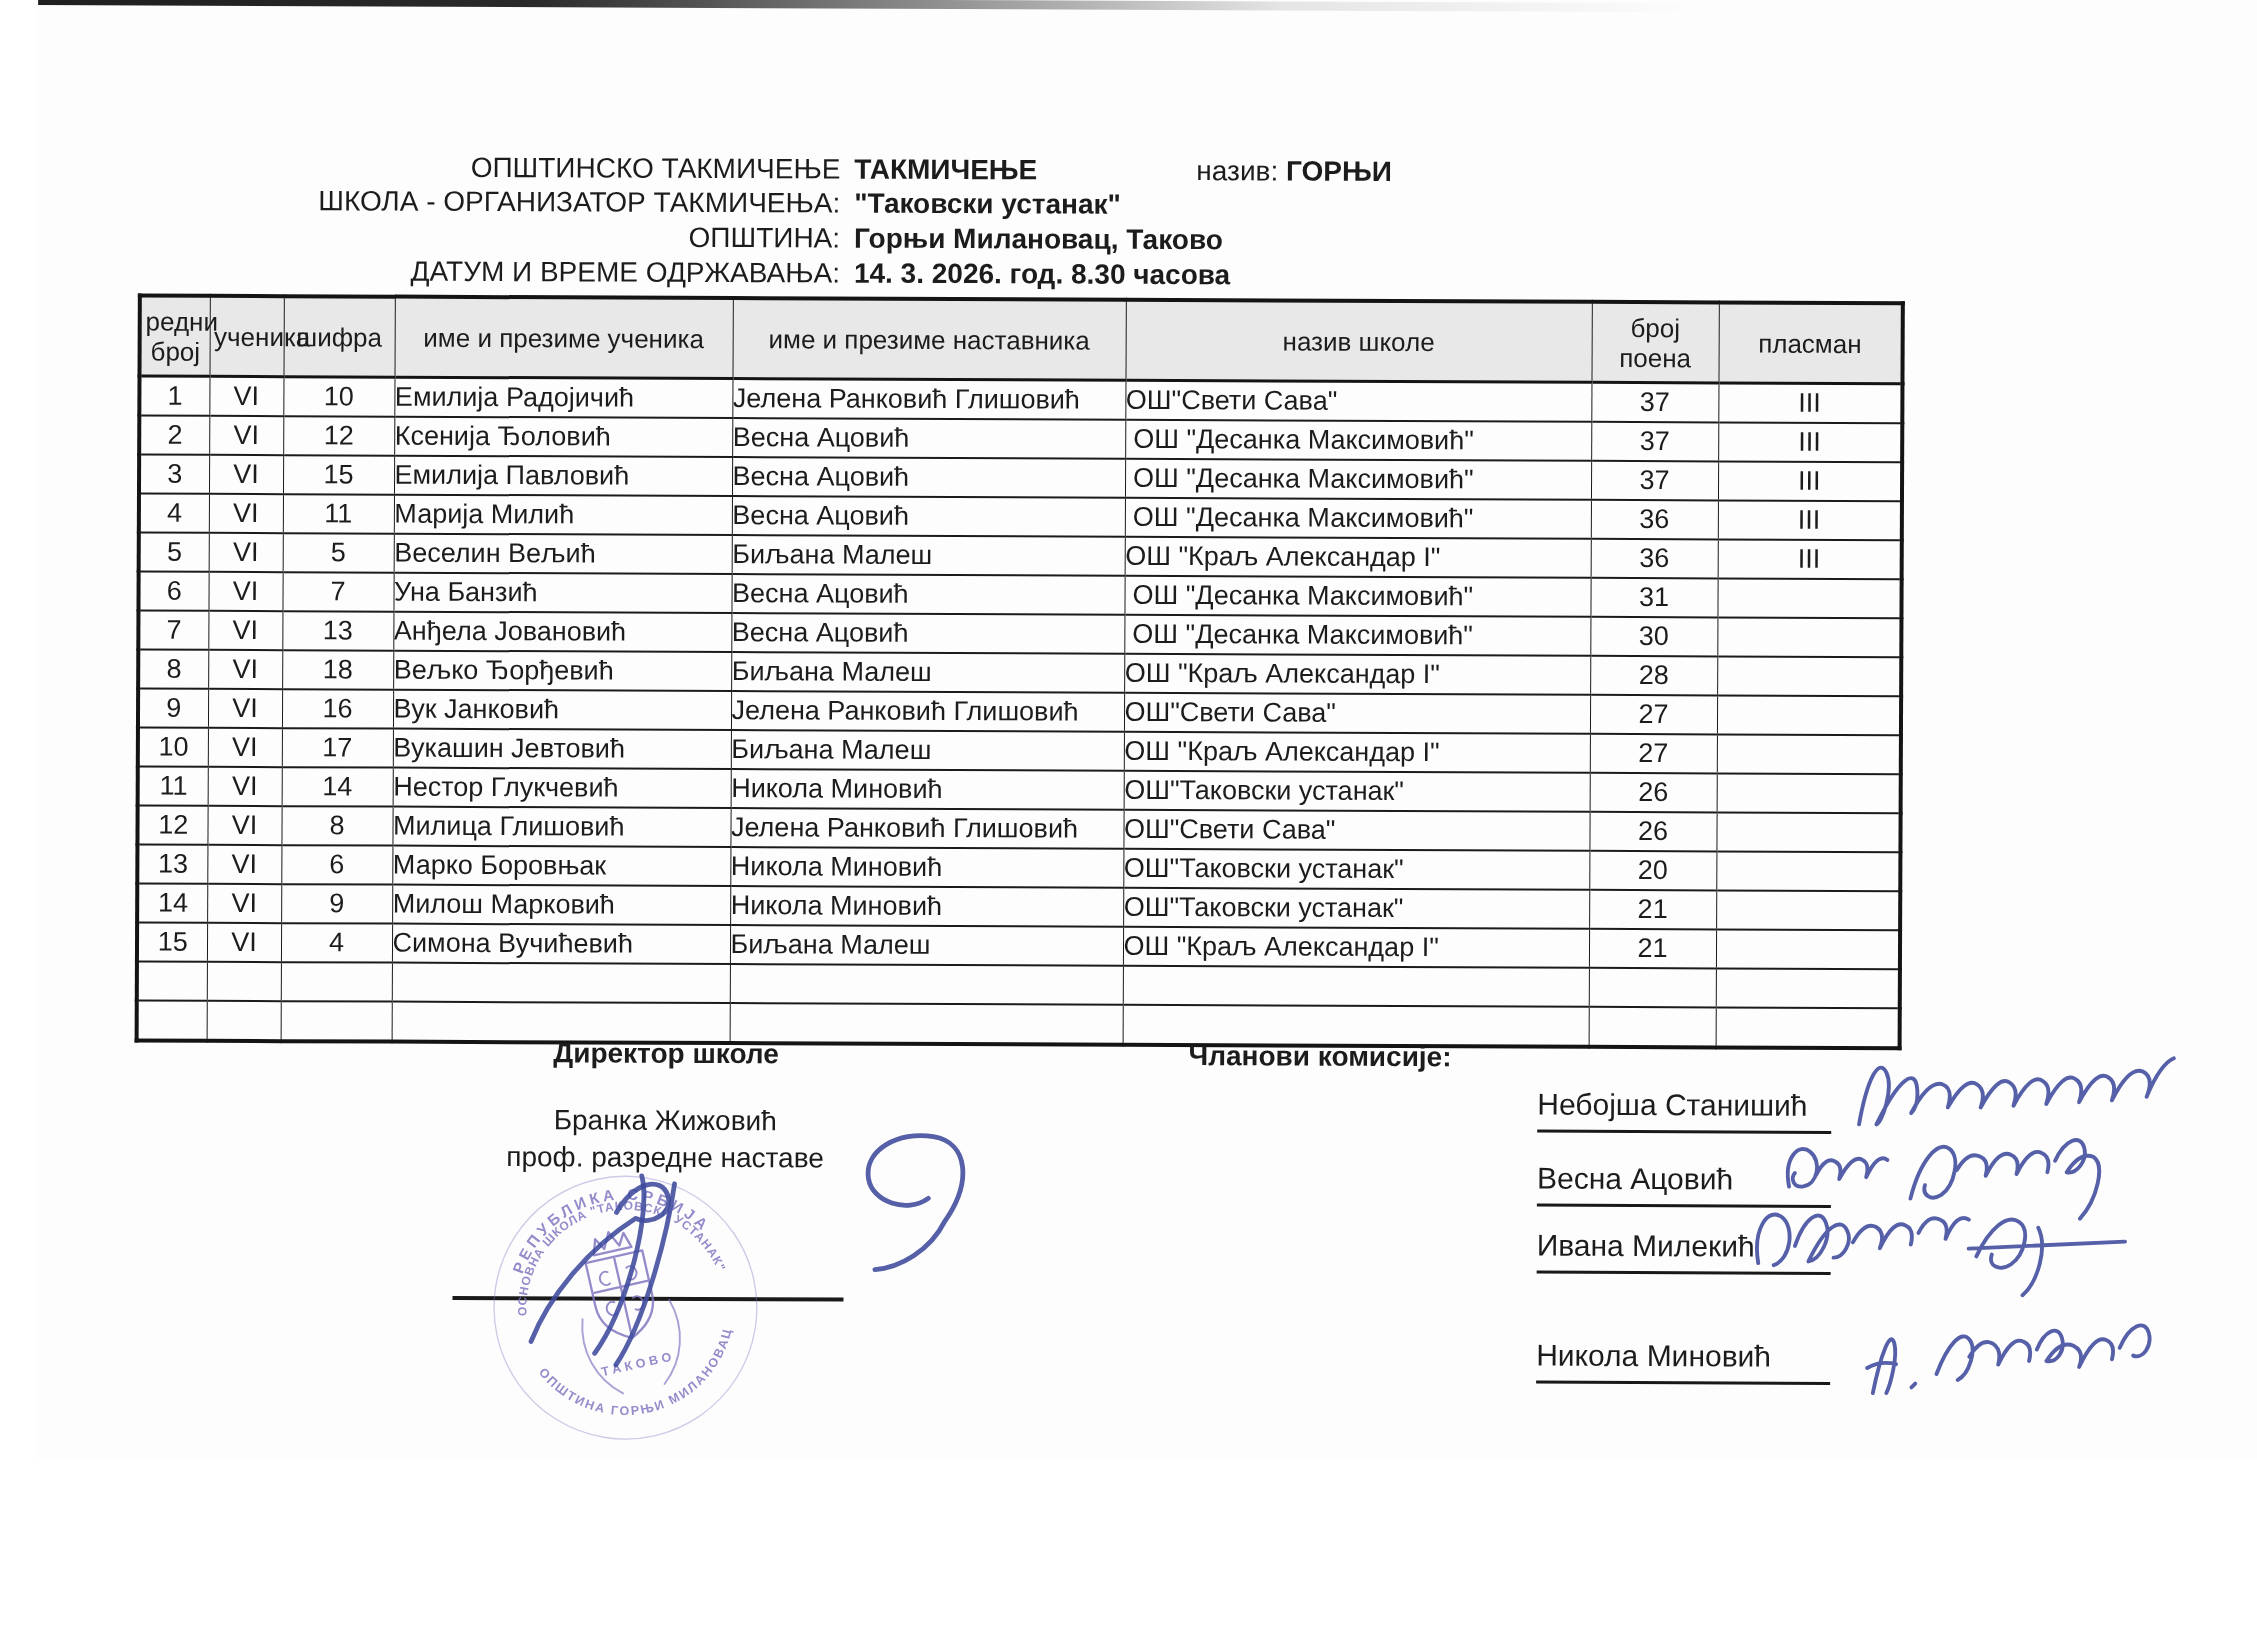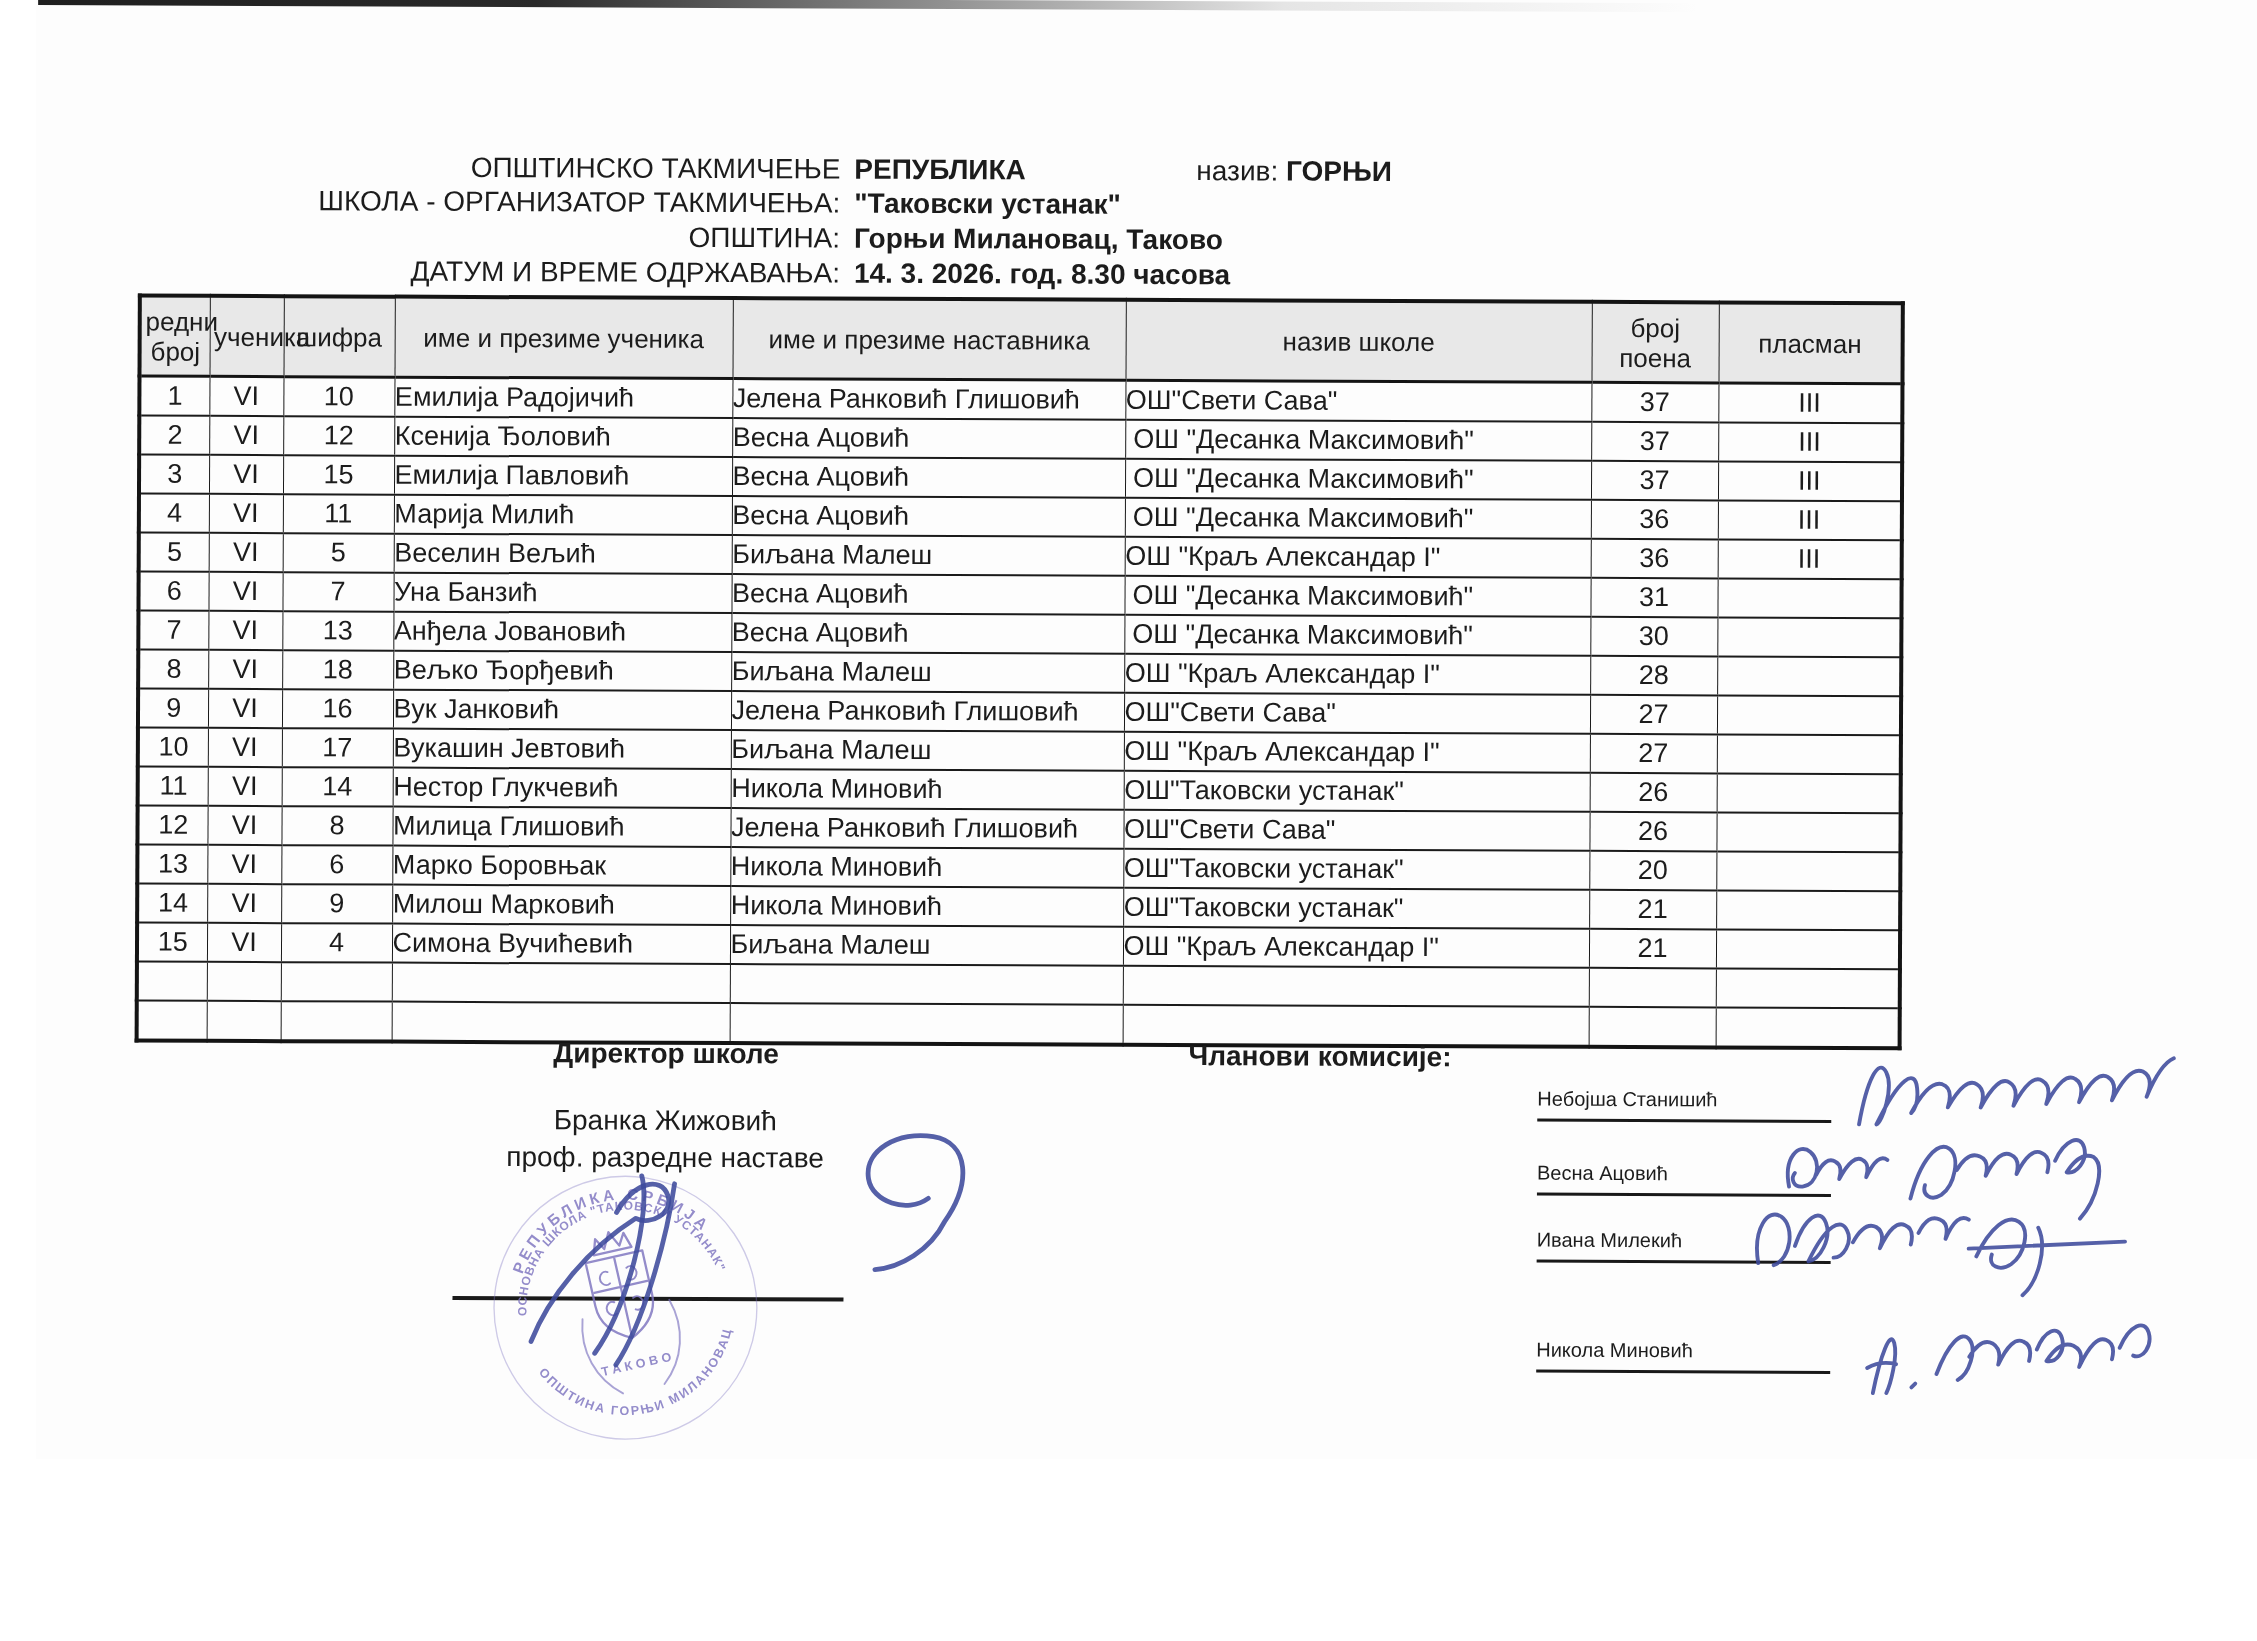--- a/index.html
+++ b/index.html
@@ -25,36 +25,36 @@
     height:77px;text-align:center;vertical-align:middle;border:1.9px solid #1b1b1b;border-bottom:3.9px solid #141414;padding:0 3.9px;}
   table.results td{height:37px;font-size:27px;border:1.9px solid #1b1b1b;border-top-width:2.9px;border-bottom-width:2.9px;
     vertical-align:middle;padding:0;overflow:hidden;}
   td.c0,td.c1,td.c2,td.c6,td.c7{text-align:center;}
   td.c3,td.c4,td.c5{text-align:left;padding-left:7.7px;white-space:pre;}
   
   .sig-title{position:absolute;font-size:28px;font-weight:bold;white-space:nowrap;}
   .dir-center{position:absolute;left:439px;width:386px;text-align:center;font-size:28px;white-space:nowrap;}
   .dir-line{position:absolute;left:420px;top:1298px;width:391px;height:3.9px;background:#1a1a1a;}
   .member{position:absolute;left:1504px;width:294px;border-bottom:3.9px solid #191919;padding-bottom:7.7px;
-    font-size:20px;white-space:nowrap;}
+    font-size:30px;white-space:nowrap;}
   .sig-svg{position:absolute;pointer-events:none;}
   .sig-stroke{fill:none;stroke:var(--pen_ink,#3e4a9c);stroke-width:4;stroke-linecap:round;stroke-linejoin:round;opacity:.88;}
   .stamp-wrap{position:absolute;left:450px;top:1166px;width:286px;height:286px;transform:rotate(-13deg);opacity:.82;}
   .stamp-shape{fill:none;stroke:var(--stamp_ink,#7d74c0);stroke-width:2.4;stroke-linecap:round;stroke-linejoin:round;}
   .stamp-text{fill:var(--stamp_ink,#7d74c0);font-family:"Liberation Sans",sans-serif;font-weight:bold;}
 </style>
 </head>
 <body>
 
 <div class="page">
   <div class="sheet">
 
     <div class="hline" style="top:153px">
       <span class="hlabel">ОПШТИНСКО ТАКМИЧЕЊЕ</span>
-      <span class="hvalue">РЕПУБЛИКА</span>
+      <span class="hvalue">ТАКМИЧЕЊЕ</span>
       <span class="grade"><span>назив: </span><b>ГОРЊИ</b></span>
     </div>
     <div class="hline" style="top:187px">
       <span class="hlabel">ШКОЛА - ОРГАНИЗАТОР ТАКМИЧЕЊА:</span>
       <span class="hvalue">"Таковски устанак"</span>
     </div>
     <div class="hline" style="top:222px">
       <span class="hlabel">ОПШТИНА:</span>
       <span class="hvalue">Горњи Милановац, Таково</span>
     </div>

